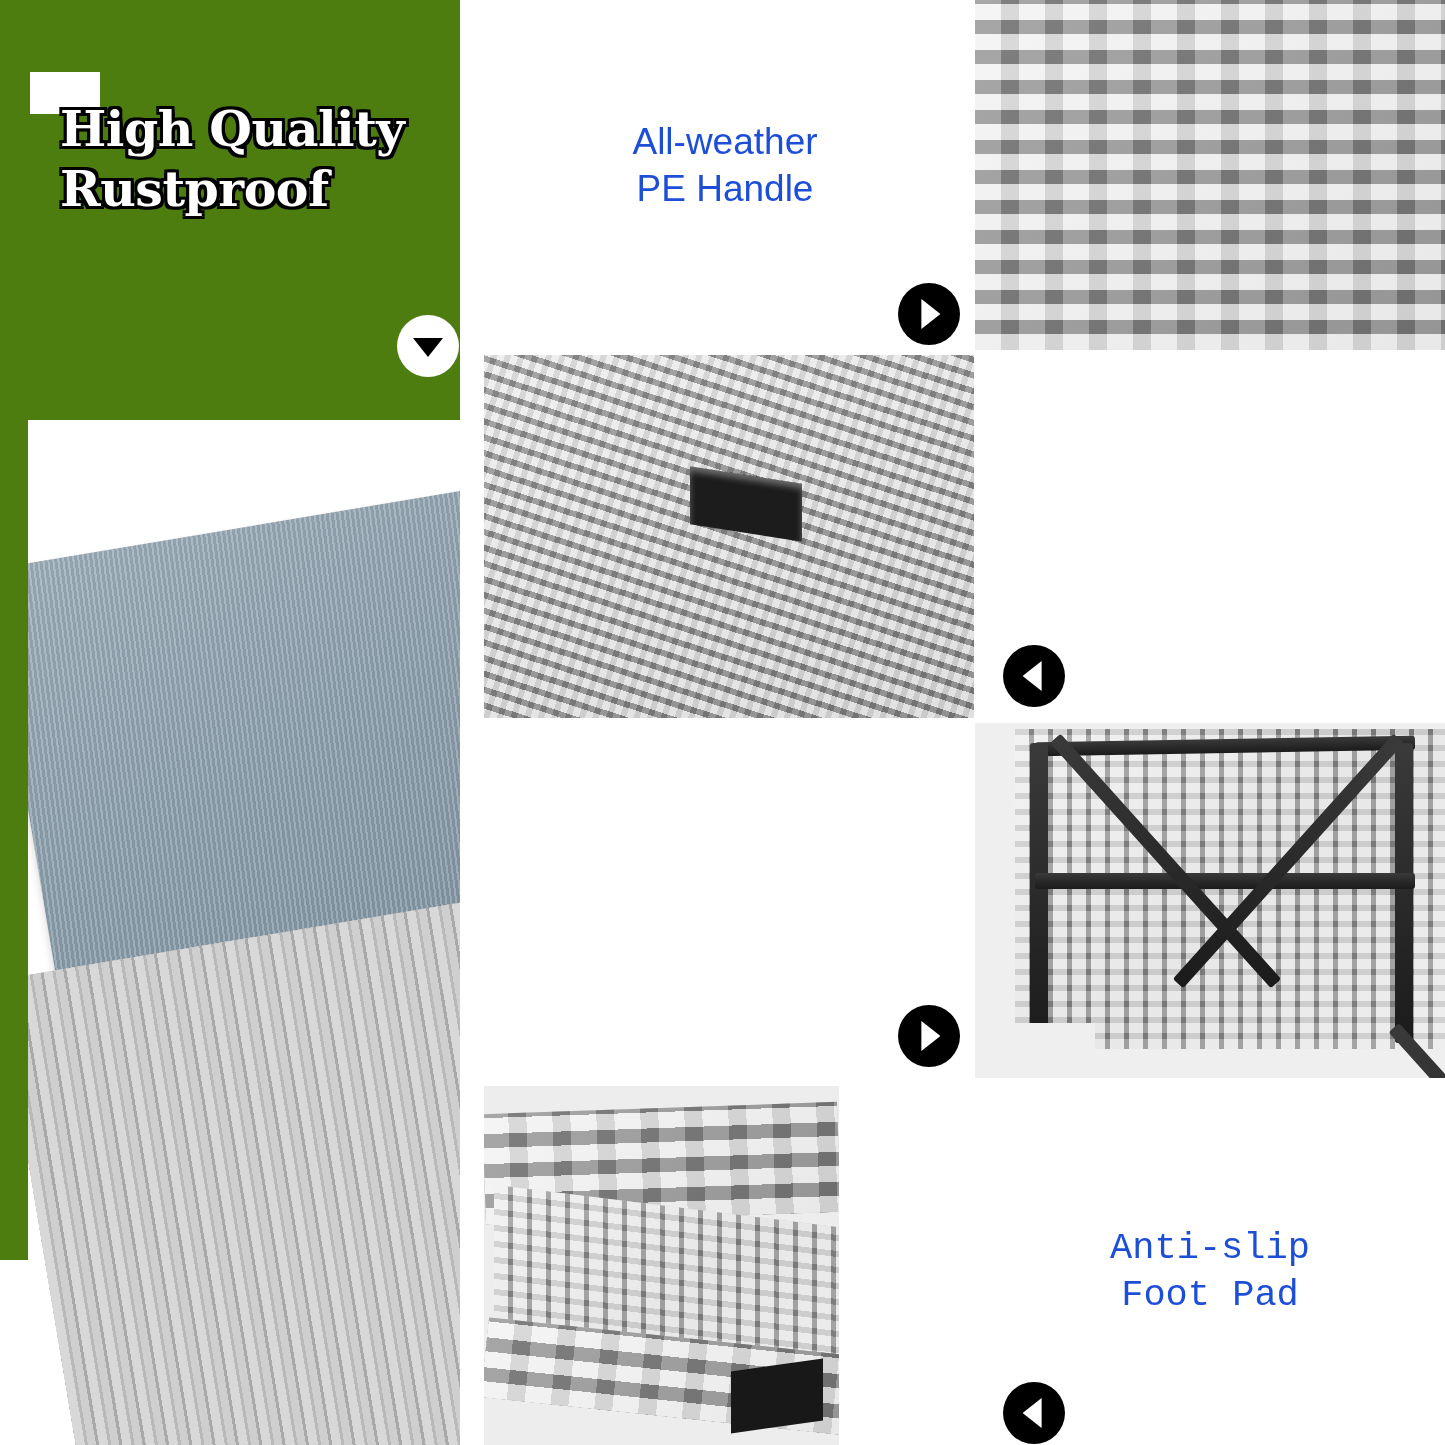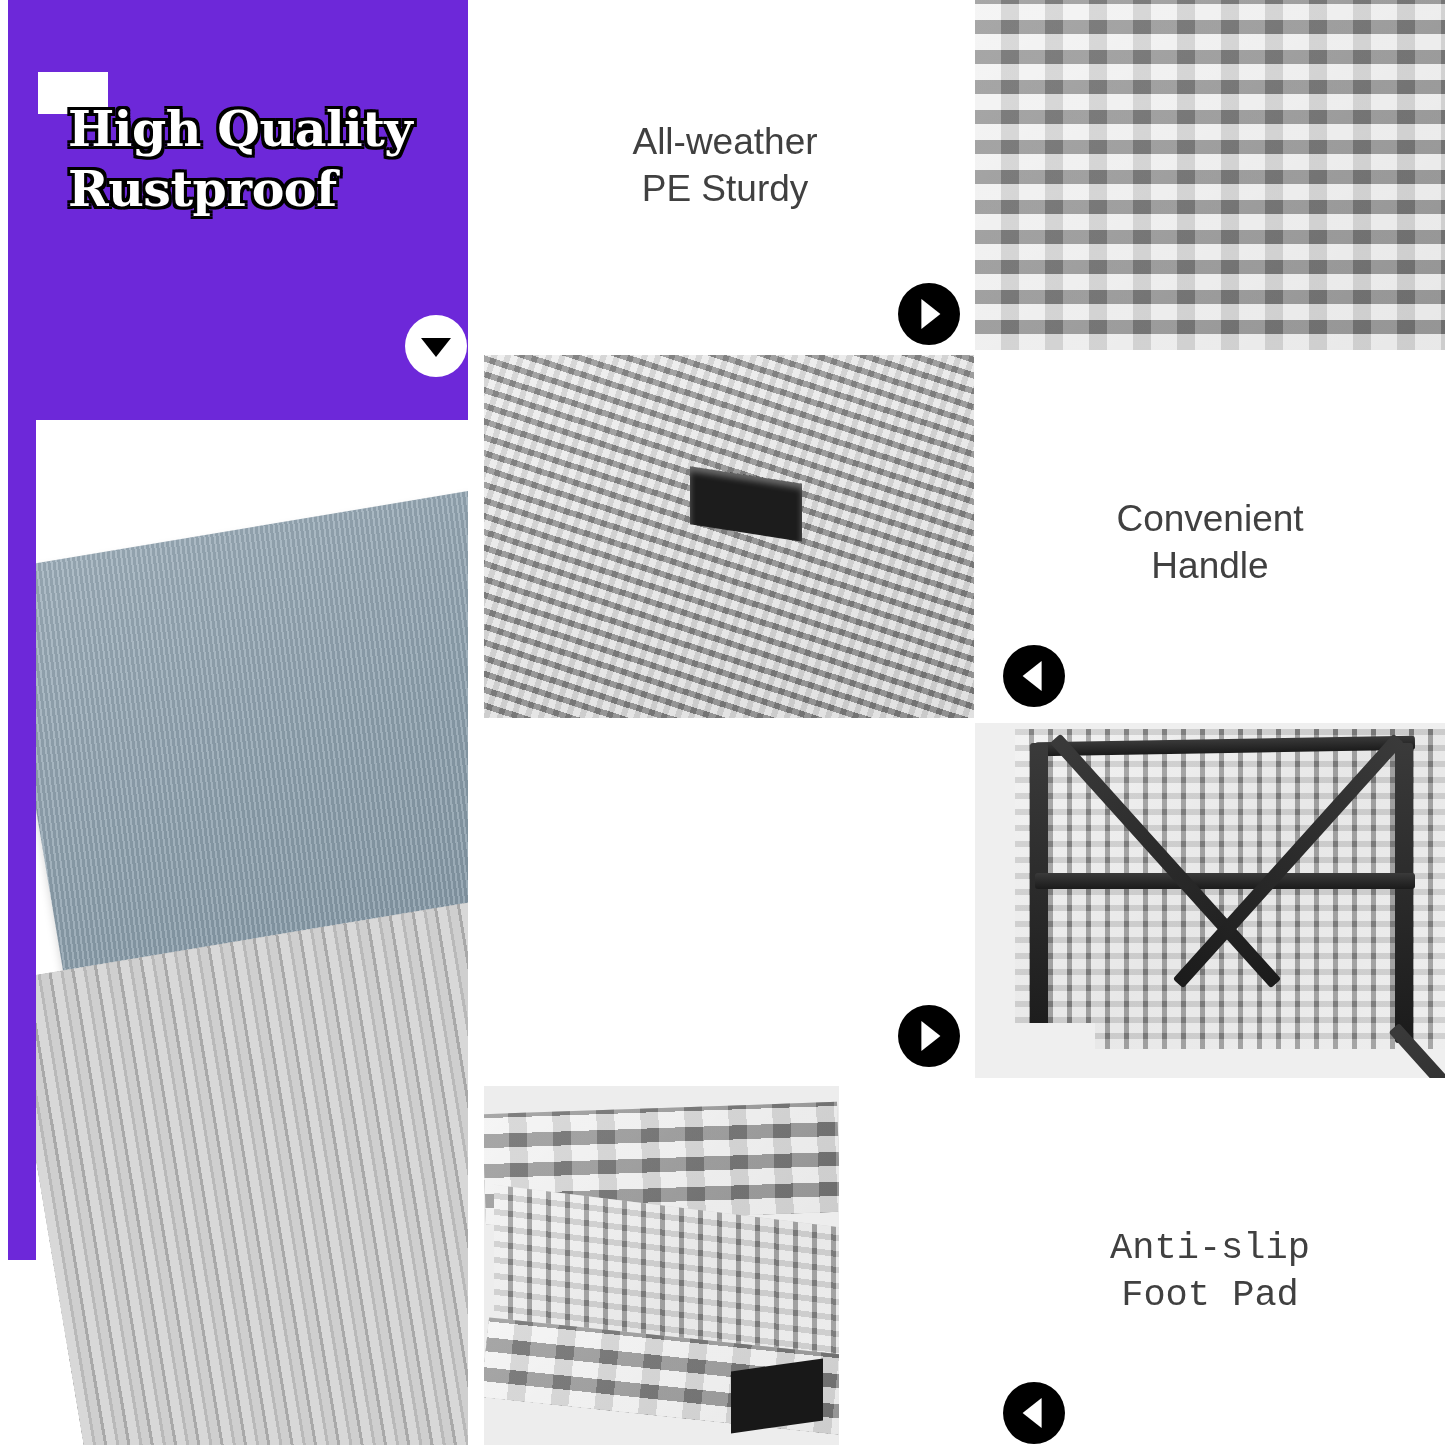--- a/index.html
+++ b/index.html
@@ -20,24 +20,24 @@
 
   
   .panel {
     position: absolute;
     overflow: hidden;
   }
 
   
   #left-column {
     position: absolute;
-    left: 8px; top: 0;
+    left: 0; top: 0;
     width: 460px;
     height: 1260px;
-    background: #6d28d9;
+    background: #4d7c0f;
   }
   #left-photo {
     position: absolute;
     left: 28px;
     top: 420px;
     width: 432px;
     height: 1025px;
     background: #ffffff;
     overflow: hidden;
   }
@@ -126,21 +126,21 @@
     top: 72px;
     width: 70px;
     height: 42px;
     background: #ffffff;
   }
 
   
   .caption {
     position: absolute;
     text-align: center;
-    color: #404040;
+    color: #1d4ed8;
     font-size: 37px;
     line-height: 1.28;
     font-family: "Liberation Sans", sans-serif;
   }
 
   
   .arrow {
     position: absolute;
     width: 62px;
     height: 62px;
@@ -241,34 +241,30 @@
     <div class="arrow white-circle down" style="left:397px; top:315px;"></div>
 
     <div id="left-photo">
       <div id="glass-top"></div>
       <div id="left-rattan"></div>
     </div>
   </div>
 
   <div class="caption" style="left:490px; top:118px; width:470px;">
     <div>All-weather</div>
-    <div>PE Sturdy</div>
+    <div>PE Handle</div>
   </div>
   <div class="arrow right" style="left:898px; top:283px;"></div>
 
   <div class="panel weave-coarse" id="panel-rattan"></div>
 
   <div class="panel weave-diag" id="panel-handle">
     <div id="handle-slot"></div>
   </div>
 
-  <div class="caption" style="left:1000px; top:495px; width:420px;">
-    <div>Convenient</div>
-    <div>Handle</div>
-  </div>
   <div class="arrow left" style="left:1003px; top:645px;"></div>
 
   <div class="arrow right" style="left:898px; top:1005px;"></div>
 
   <div class="panel" id="panel-frame">
     <div class="weave" style="position:absolute; left:40px; top:6px; width:430px; height:320px;"></div>
     <div class="steel-bar" style="left:60px; top:16px; width:380px; height:14px; transform:rotate(-1deg);"></div>
     <div class="steel-bar" style="left:55px; top:20px; width:18px; height:300px;"></div>
     <div class="steel-bar" style="left:420px; top:20px; width:18px; height:300px;"></div>
     <div class="steel-bar" style="left:60px; top:150px; width:380px; height:16px;"></div>

